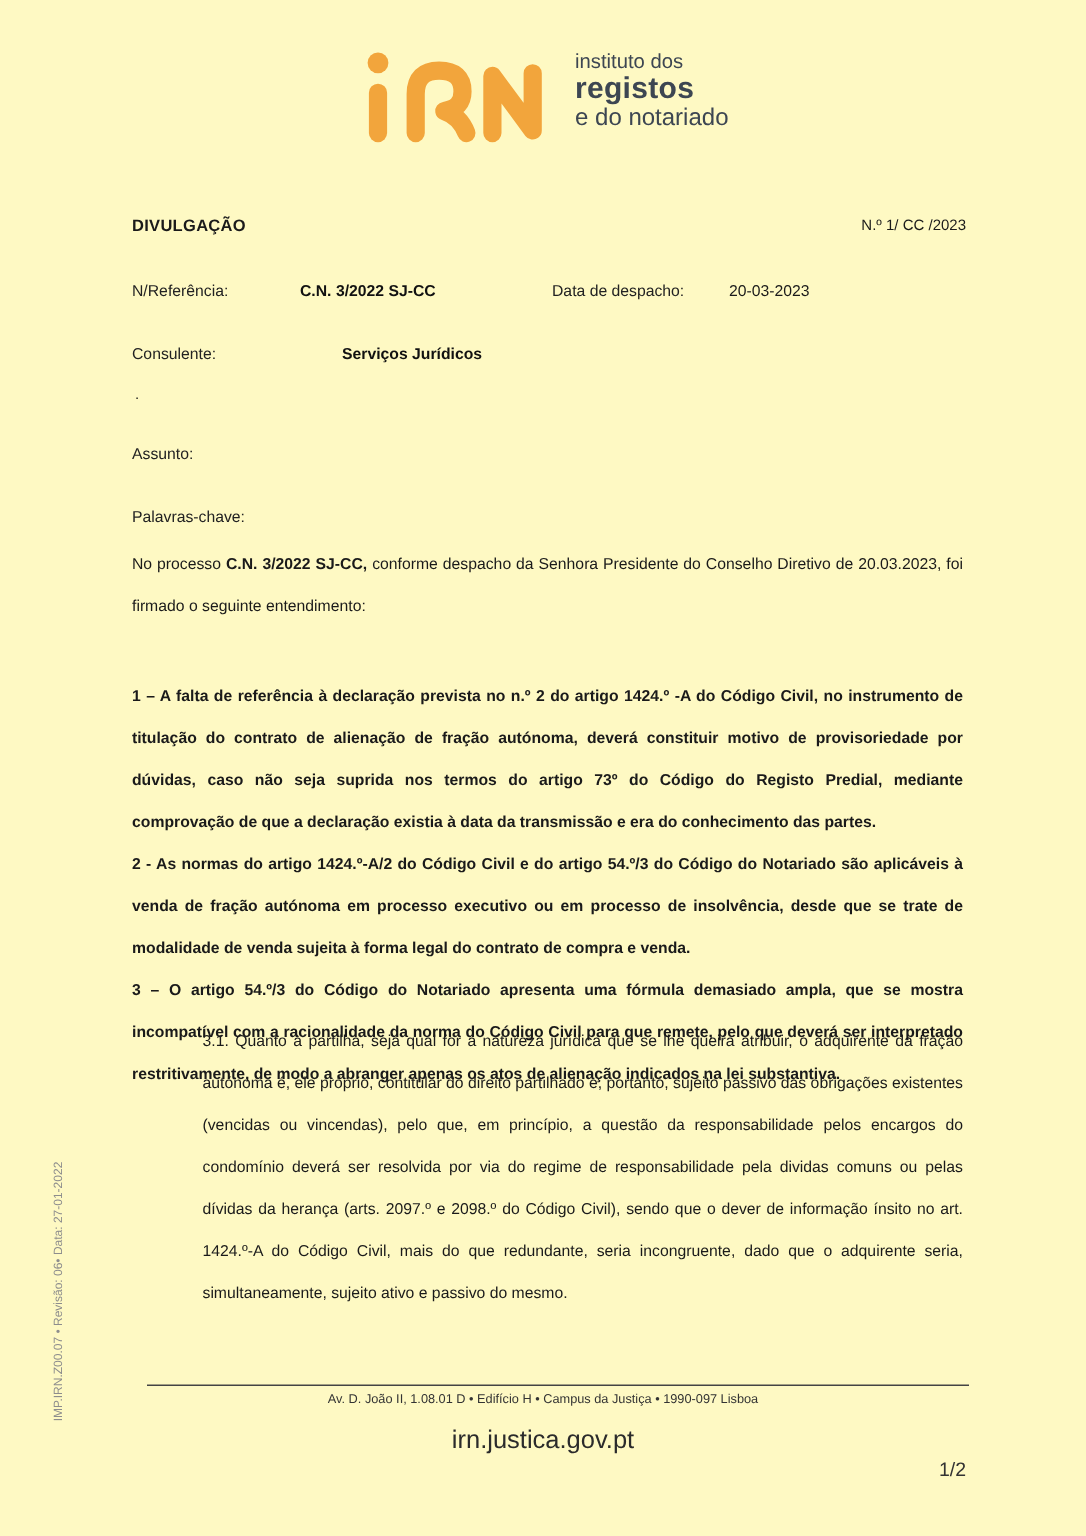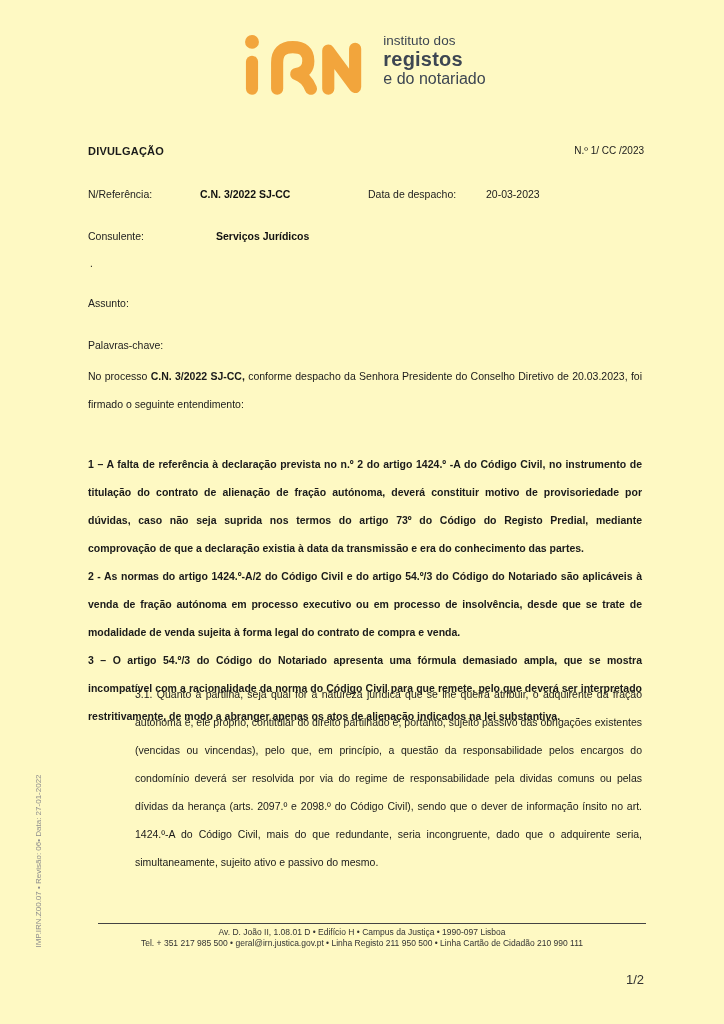--- a/index.html
+++ b/index.html
@@ -17,21 +17,21 @@
   .abs{position:absolute;}
   .lbl{font-size:10.5px;color:#222;}
   .val{font-size:10.5px;font-weight:bold;color:#111;}
   .divulgacao{top:145px;left:88px;font-size:11px;font-weight:bold;letter-spacing:.2px;}
   .doc-number{top:145px;right:80px;font-size:10px;font-weight:normal;}
   .ref-label{top:188px;left:88px;}
   .ref-value{top:188px;left:200px;}
   .date-label{top:188px;left:368px;}
   .date-value{top:188px;left:486px;font-weight:normal;font-size:10.5px;}
   .consulente-label{top:230px;left:88px;}
-  .consulente-value{top:230px;left:200px;padding-left:16px;}
+  .consulente-value{top:230px;left:212px;padding-left:16px;}
   .lone-dot{top:258px;left:90px;font-size:10px;}
   .assunto-label{top:297px;left:88px;}
   .assunto-value{top:296px;left:200px;width:442px;font-size:10px;font-weight:bold;line-height:21px;text-align:justify;}
   .keywords-label{top:339px;left:88px;}
   
   .para{left:88px;width:554px;font-size:10.5px;line-height:28px;text-align:justify;}
   .intro{top:362px;font-weight:normal;}
   .intro b{font-weight:bold;}
   .p1{top:450px;font-weight:bold;}
   .p2{top:562px;font-weight:bold;}
@@ -92,16 +92,16 @@
 
   <div class="abs para intro"><span>No processo </span><b>C.N. 3/2022 SJ-CC,</b><span> conforme despacho da Senhora Presidente do Conselho Diretivo de 20.03.2023, foi firmado o seguinte entendimento:</span></div>
 
   <div class="abs para p1">1 – A falta de referência à declaração prevista no n.º 2 do artigo 1424.º -A do Código Civil, no instrumento de titulação do contrato de alienação de fração autónoma, deverá constituir motivo de provisoriedade por dúvidas, caso não seja suprida nos termos do artigo 73º do Código do Registo Predial, mediante comprovação de que a declaração existia à data da transmissão e era do conhecimento das partes.</div>
   <div class="abs para p2">2 - As normas do artigo 1424.º-A/2 do Código Civil e do artigo 54.º/3 do Código do Notariado são aplicáveis à venda de fração autónoma em processo executivo ou em processo de insolvência, desde que se trate de modalidade de venda sujeita à forma legal do contrato de compra e venda.</div>
   <div class="abs para p3">3 – O artigo 54.º/3 do Código do Notariado apresenta uma fórmula demasiado ampla, que se mostra incompatível com a racionalidade da norma do Código Civil para que remete, pelo que deverá ser interpretado restritivamente, de modo a abranger apenas os atos de alienação indicados na lei substantiva.</div>
   <div class="abs para p31">3.1. Quanto à partilha, seja qual for a natureza jurídica que se lhe queira atribuir, o adquirente da fração autónoma é, ele próprio, contitular do direito partilhado e, portanto, sujeito passivo das obrigações existentes (vencidas ou vincendas), pelo que, em princípio, a questão da responsabilidade pelos encargos do condomínio deverá ser resolvida por via do regime de responsabilidade pela dividas comuns ou pelas dívidas da herança (arts. 2097.º e 2098.º do Código Civil), sendo que o dever de informação ínsito no art. 1424.º-A do Código Civil, mais do que redundante, seria incongruente, dado que o adquirente seria, simultaneamente, sujeito ativo e passivo do mesmo.</div>
 
   <div class="abs foot-rule"></div>
   <div class="abs foot-line1">Av. D. João II, 1.08.01 D • Edifício H • Campus da Justiça • 1990-097 Lisboa</div>
-  <div class="abs foot-line2">Tel. + 351 217 985 500 • geral@irn.justica.gov.pt • Linha Registo 211 950 500 • Linha Cartão de Cidadão 210 990 111</div>
+  <div class="abs foot-site">irn.justica.gov.pt</div>
   <div class="abs page-num">1/2</div>
 
 </div>
 
 </body></html>

